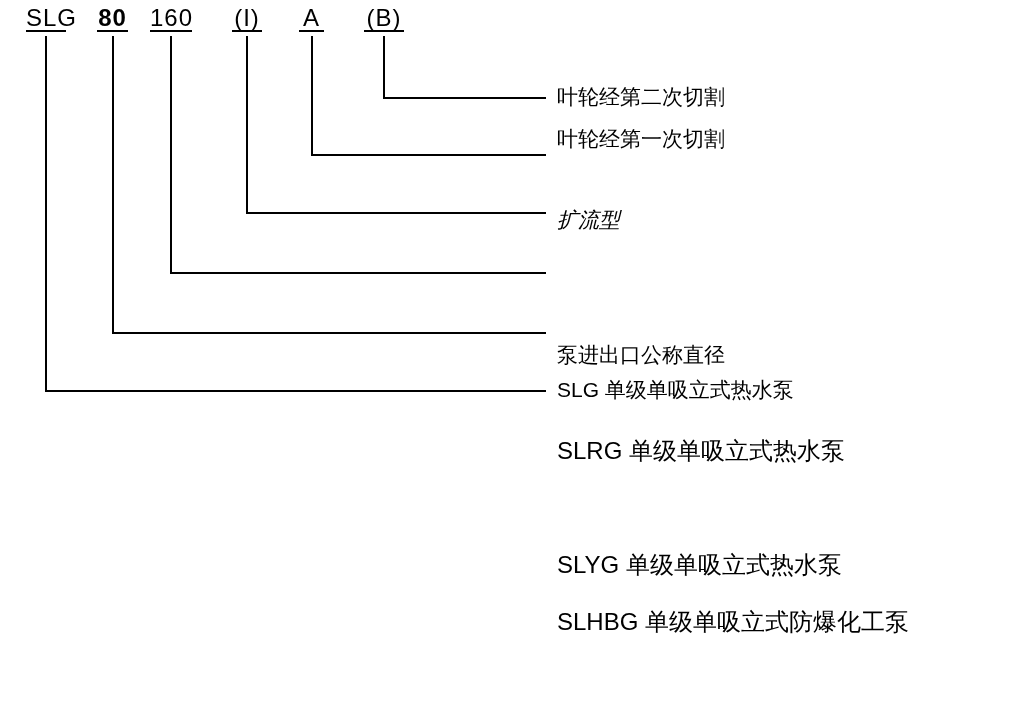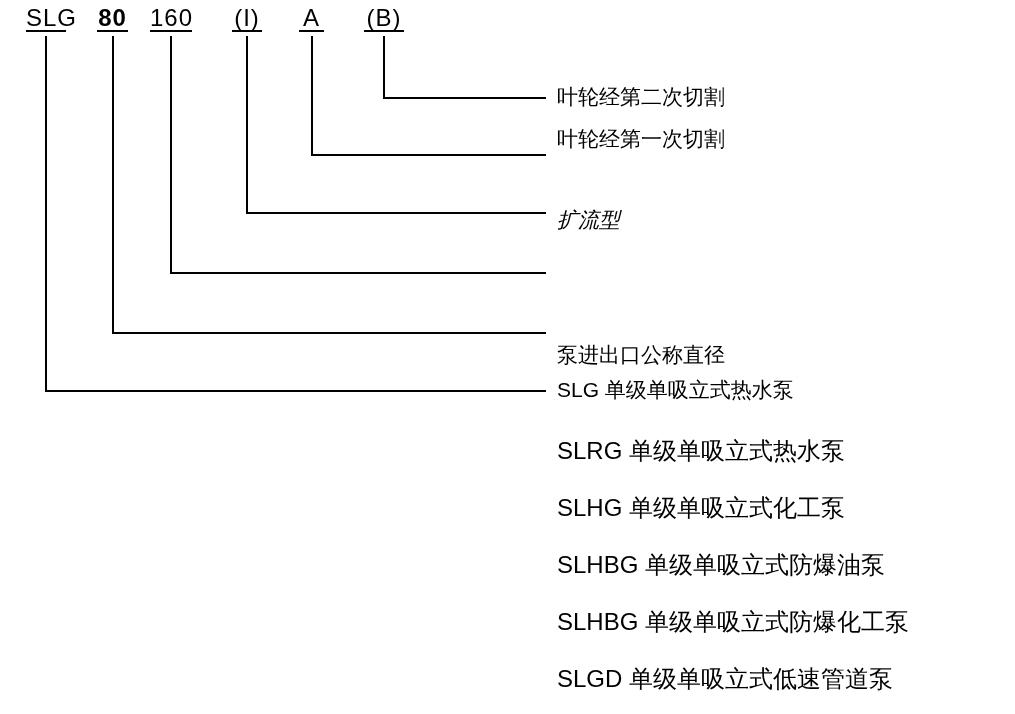--- a/index.html
+++ b/index.html
@@ -81,18 +81,16 @@
 
   <div class="vline" style="left:112px; top:36px; height:298px;"></div>
   <div class="hline" style="left:112px; top:332px; width:434px;"></div>
   <div class="callout" style="top:319px;margin-top:23px;">泵进出口公称直径</div>
 
   <div class="vline" style="left:45px; top:36px; height:356px;"></div>
   <div class="hline" style="left:45px; top:390px; width:501px;"></div>
   <div class="callout" style="top:377px;">SLG 单级单吸立式热水泵</div>
 
   <div class="series-item" style="top:438px;">SLRG 单级单吸立式热水泵</div>
-  <div class="series-item" style="top:495px;">SLHG 单级单吸立式化工泵</div>
-  <div class="series-item" style="top:552px;">SLHBG 单级单吸立式防爆油泵</div>
+  <div class="series-item" style="top:552px;">SLYG 单级单吸立式热水泵</div>
   <div class="series-item" style="top:609px;">SLHBG 单级单吸立式防爆化工泵</div>
-  <div class="series-item" style="top:666px;">SLGD 单级单吸立式低速管道泵</div>
 
 </div>
 
 </body></html>

